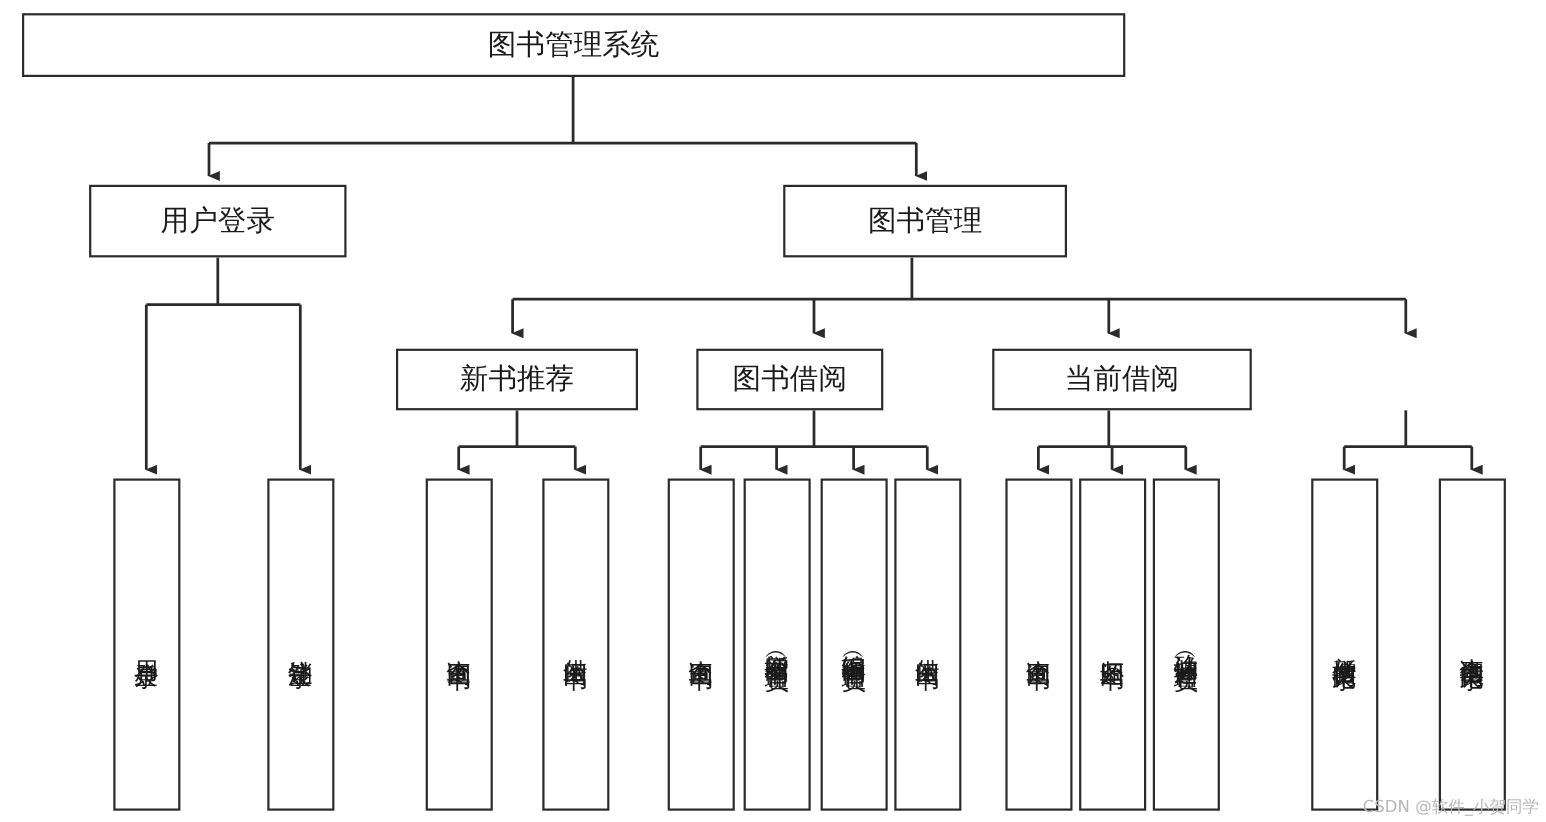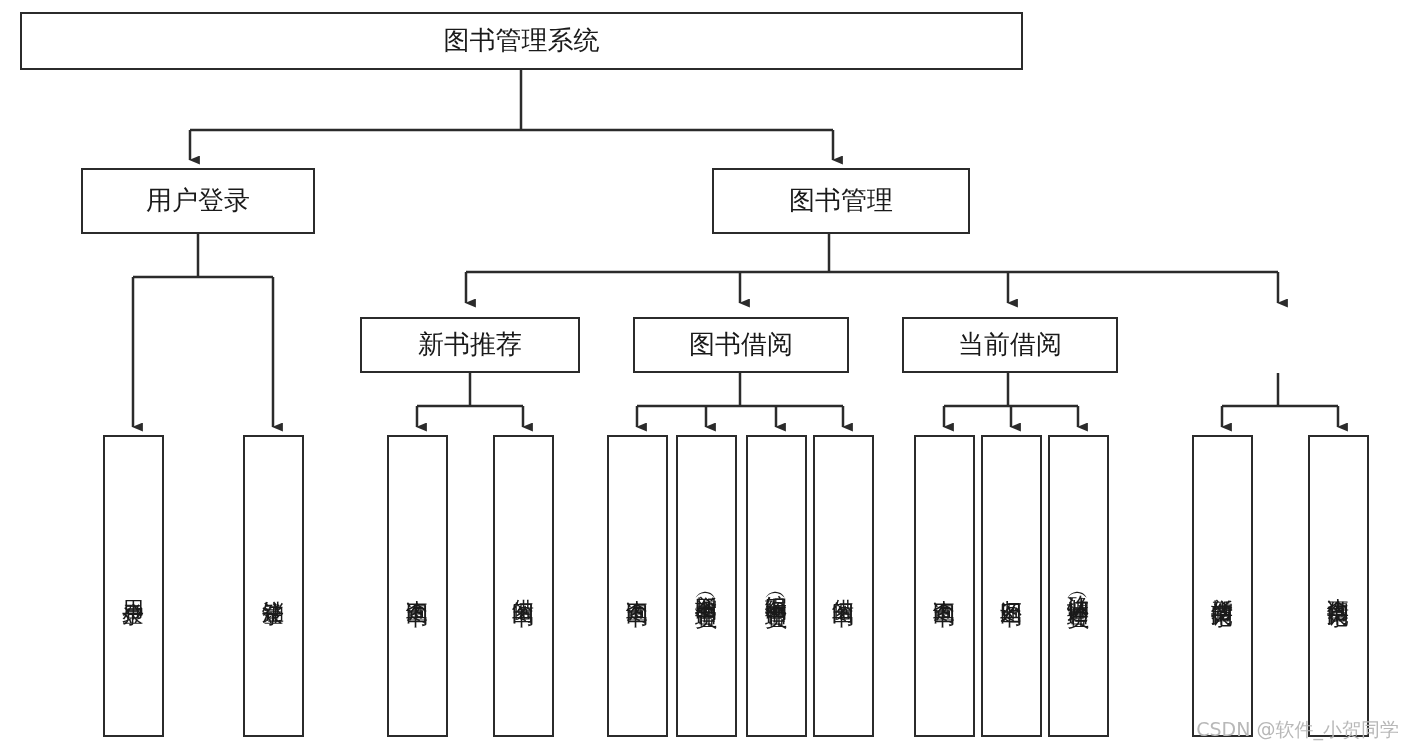--- a/index.html
+++ b/index.html
@@ -50,21 +50,21 @@
     text-orientation: upright;
     font-size: 22px;
     letter-spacing: 2px;
     line-height: 1.05;
     max-height: 100%;
   }
   #watermark {
     position: absolute;
     right: 6px;
     bottom: 4px;
-    font-size: 19px;
+    font-size: 15px;
     color: #b8b8b8;
     z-index: 5;
     white-space: nowrap;
     font-family: "DejaVu Sans", sans-serif;
   }
 </style>
 </head>
 <body>
 
 <div id="canvas">
@@ -128,25 +128,25 @@
   </div>
 
   <div class="node horizontal" style="left:712px; top:168px; width:258px; height:66px;">
     <span class="label">图书管理</span>
   </div>
 
   <div class="node horizontal" style="left:360px; top:317px; width:220px; height:56px;">
     <span class="label">新书推荐</span>
   </div>
 
-  <div class="node horizontal" style="left:633px; top:317px; width:216px; height:56px;">
+  <div class="node horizontal" style="left:633px; top:317px; width:170px; height:56px;">
     <span class="label">图书借阅</span>
   </div>
 
-  <div class="node horizontal" style="left:902px; top:317px; width:216px; height:56px;">
+  <div class="node horizontal" style="left:902px; top:317px; width:236px; height:56px;">
     <span class="label">当前借阅</span>
   </div>
 
 
   <div class="node vertical" style="left:103px; top:435px; width:61px; height:302px;">
     <span class="label">用户登录</span>
   </div>
   <div class="node vertical" style="left:243px; top:435px; width:61px; height:302px;">
     <span class="label">注销登录</span>
   </div>

